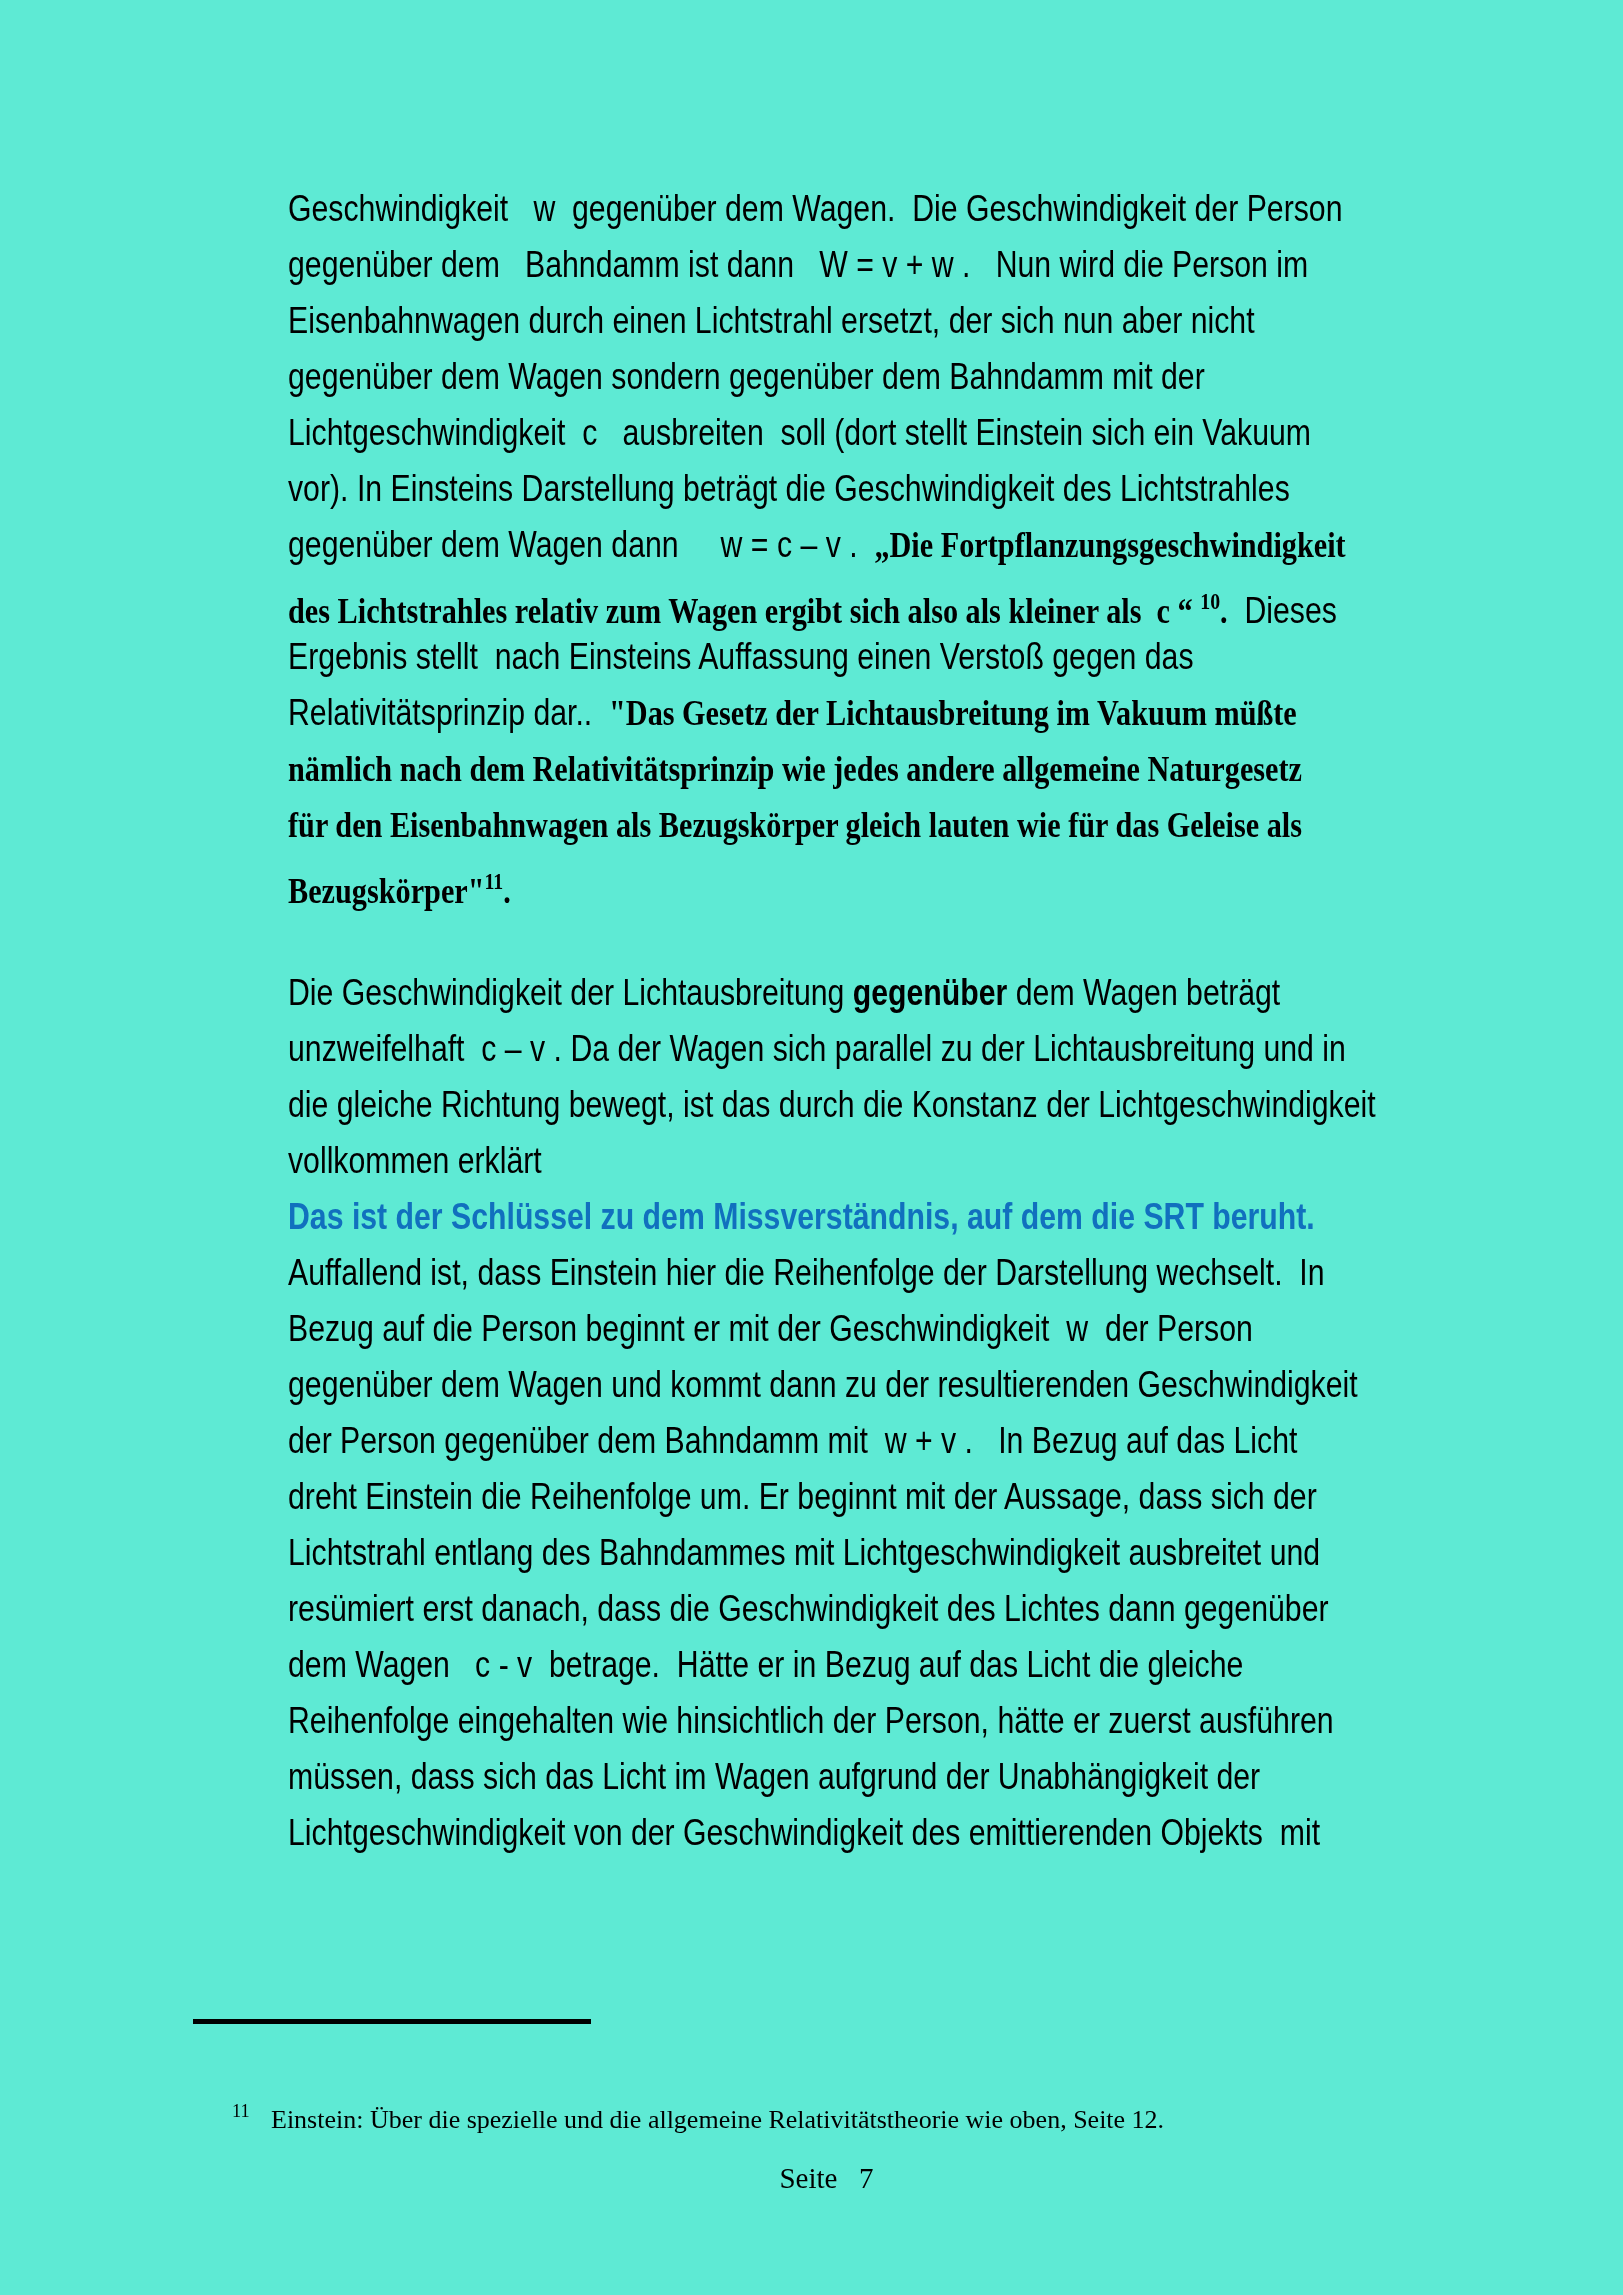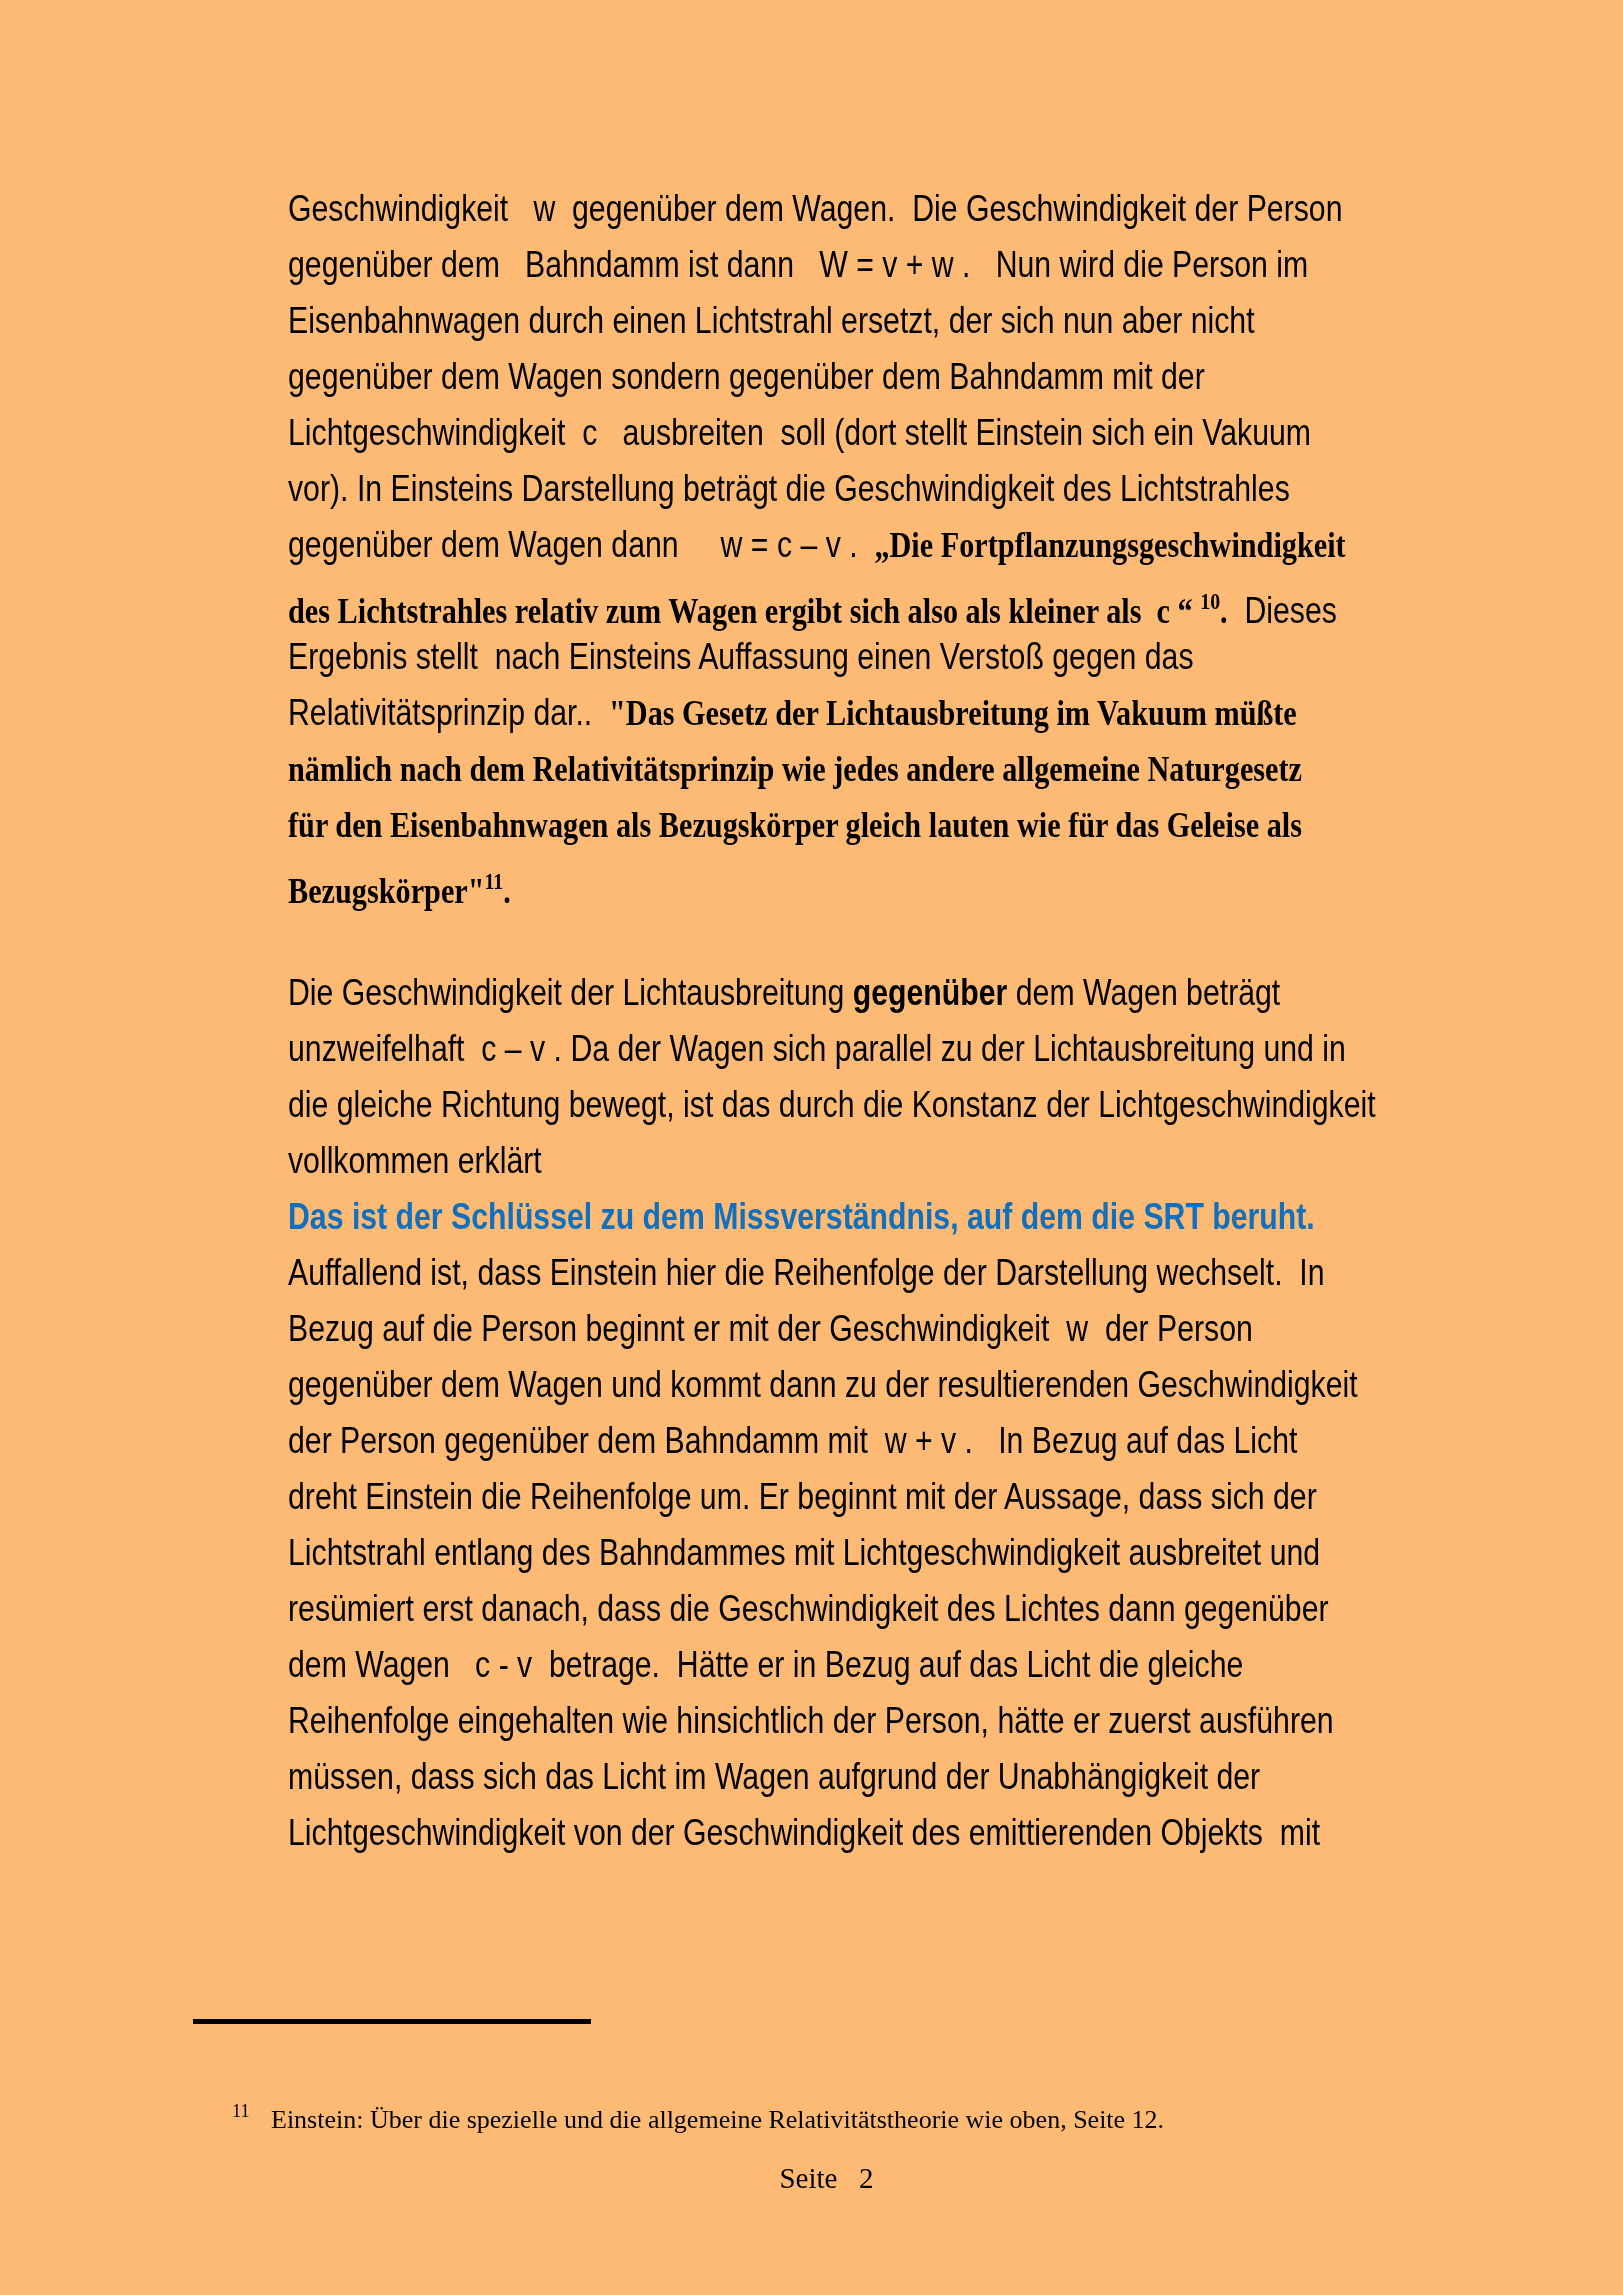--- a/index.html
+++ b/index.html
@@ -1,21 +1,21 @@
 <!DOCTYPE html>
 <html lang="de" style="font-size:10.5px"><head>
 <meta charset="utf-8">
 <style>
   html,body{margin:0;padding:0;}
   body{
     width:1624px;height:2295px;position:relative;background:#ffffff;
     font-family:"Liberation Sans",sans-serif;color:#000;
     overflow:hidden;
   }
-  .page{position:absolute;left:0;top:0;width:1624px;height:2295px;background:#fdba74;}
+  .page{position:absolute;left:0;top:0;width:1624px;height:2295px;background:#5eead4;}
   .doc-body{position:absolute;left:288px;top:181px;width:1151px;}
   .line{
     white-space:pre;height:56px;line-height:56px;font-size:36px;
     transform:scaleX(0.84);transform-origin:0 0;
   }
   .line.blank{height:56px;}
   .s{font-family:"Liberation Sans",sans-serif;font-weight:normal;}
   .sb{font-family:"Liberation Sans",sans-serif;font-weight:bold;}
   .rb{font-family:"Liberation Serif",serif;font-weight:bold;}
   .hb{font-family:"Liberation Sans",sans-serif;font-weight:bold;color:#1170BE;}
@@ -83,17 +83,17 @@
 
   <div class="footnote-sep"></div>
 
   <div class="footnotes">
     <div class="footnote">
       <span class="fn-num">11</span><span class="fn-text">Einstein: Über die spezielle und die allgemeine Relativitätstheorie wie oben, Seite 12.</span>
     </div>
   </div>
 
   <div class="footer">
-    <span>Seite   2</span>
+    <span>Seite   7</span>
   </div>
 
 </div>
 
 
 </body></html>

